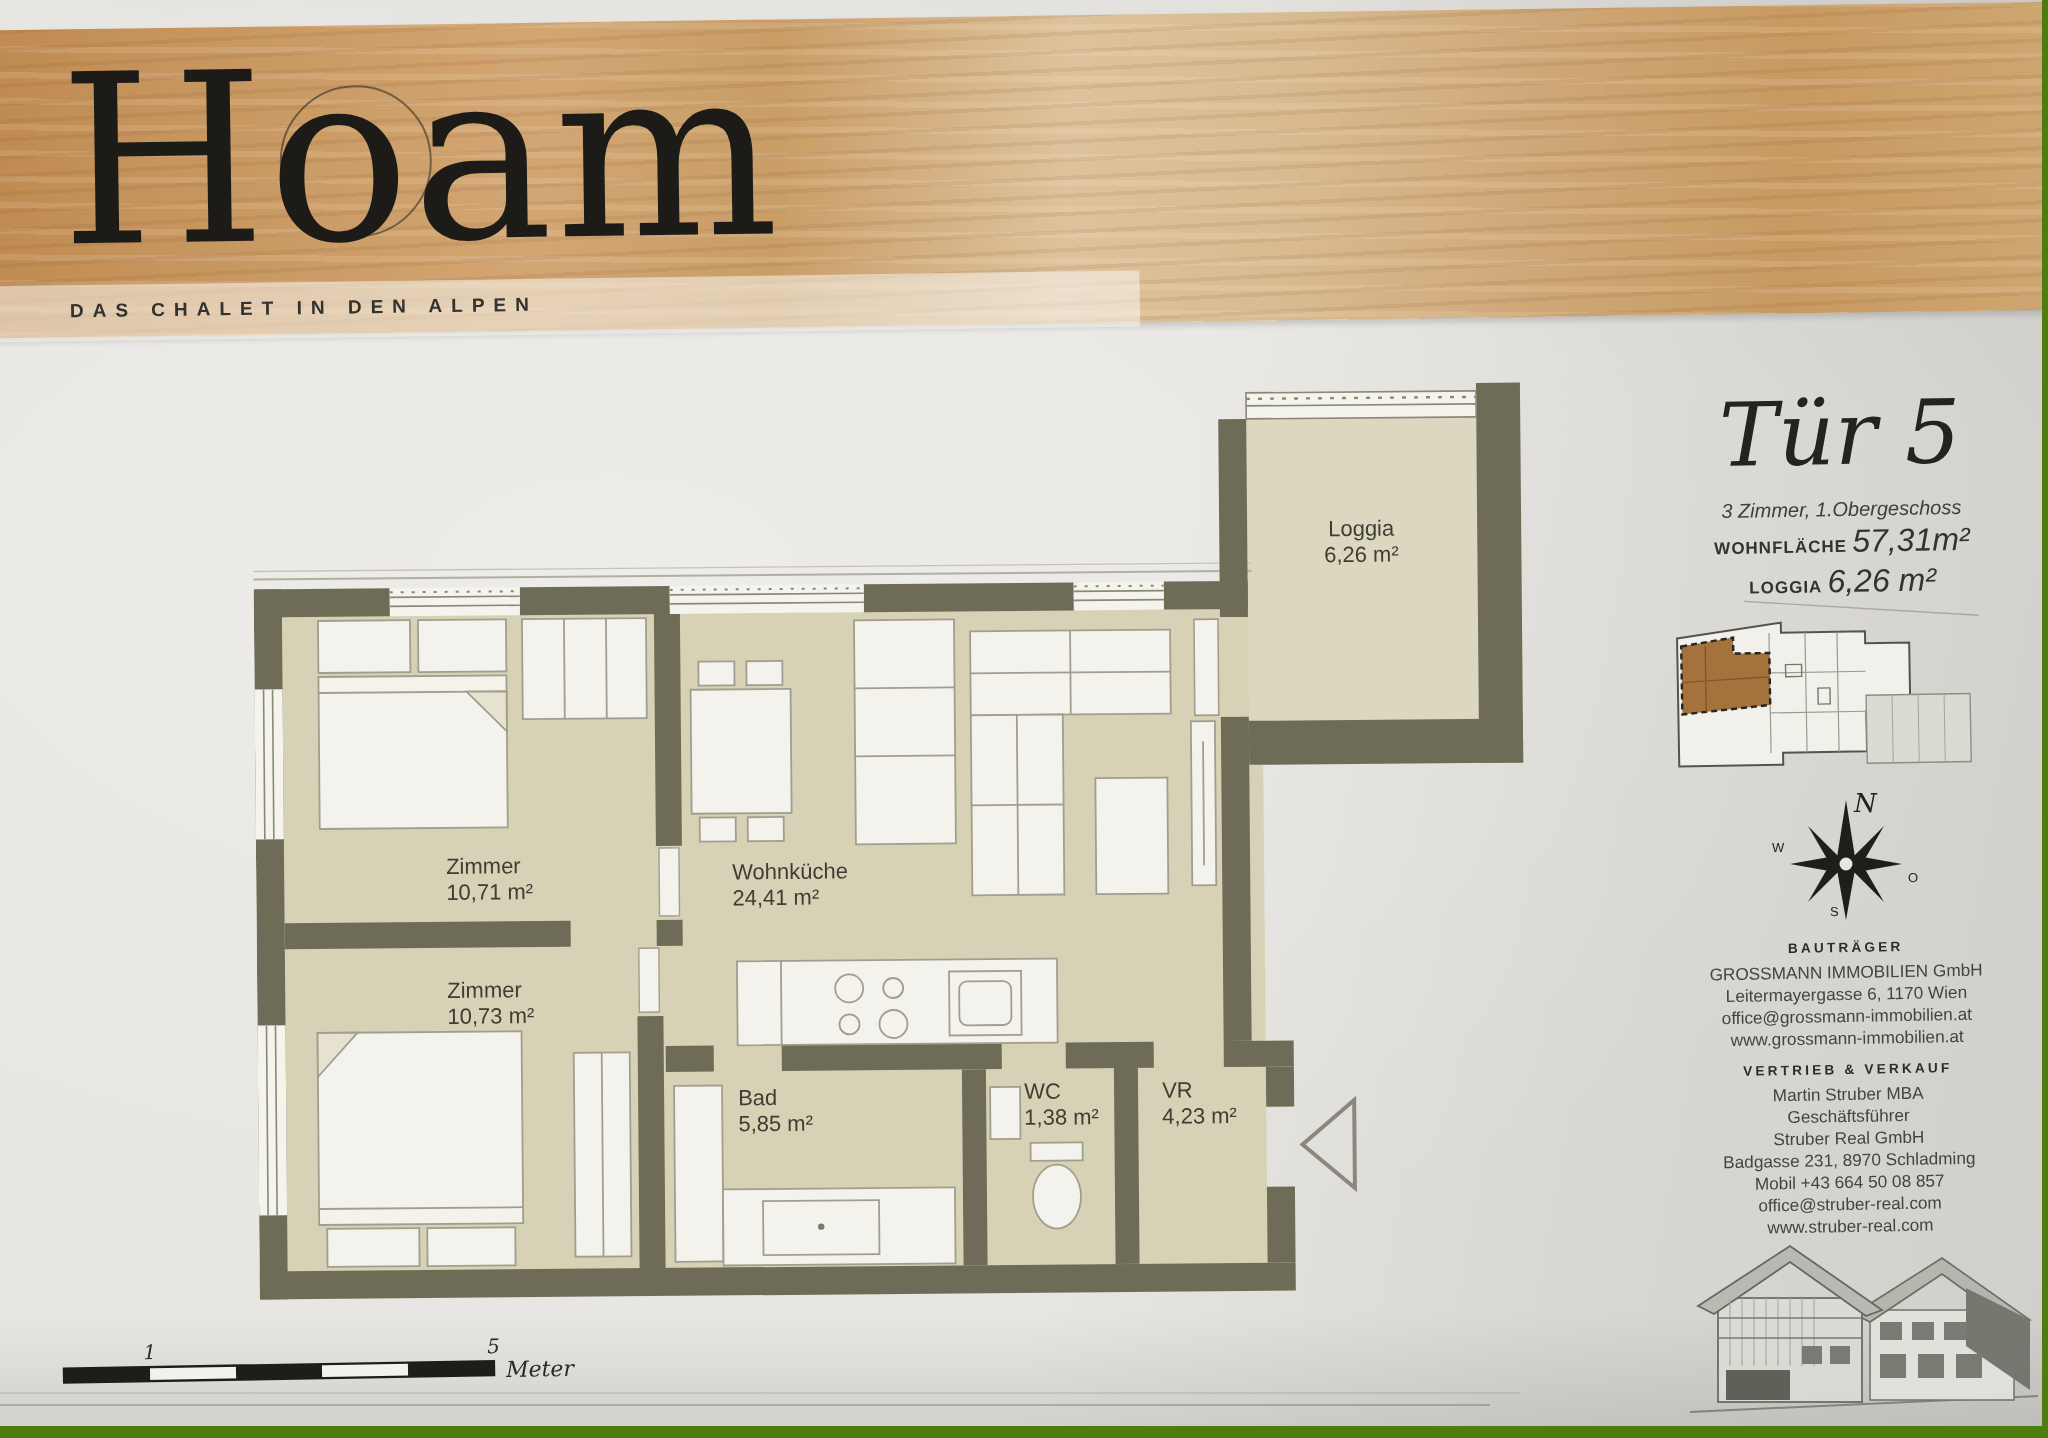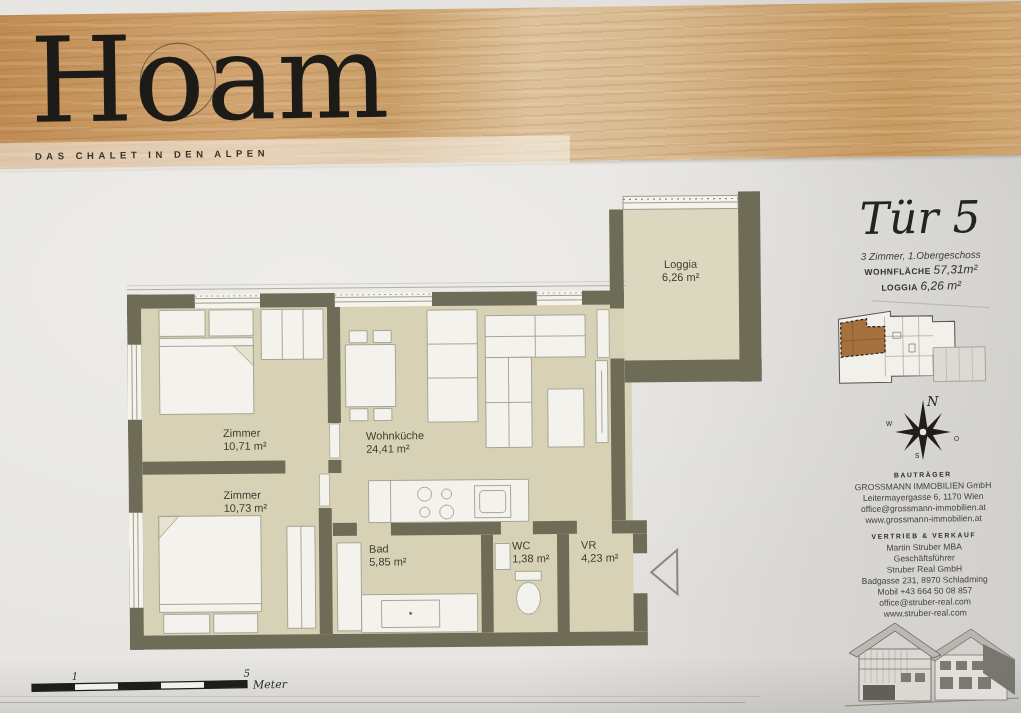--- a/index.html
+++ b/index.html
@@ -1,16 +1,16 @@
 <!DOCTYPE html>
 <html><head>
 <meta charset="utf-8">
 <style>
   html,body{margin:0;padding:0;background:#101010;}
-  .photo{position:relative;width:1024px;height:719px;background:#ffffff;overflow:hidden;
+  .photo{position:relative;width:1024px;height:719px;background:#4d7c0f;overflow:hidden;
          font-family:"Liberation Sans",sans-serif;}
   .page{position:absolute;left:0px;top:0px;width:1021px;height:713px;background:#e7e6e2;overflow:hidden;}
   
   .page::before{content:"";position:absolute;inset:0;pointer-events:none;
     background:
       radial-gradient(120% 90% at 30% 40%, rgba(255,255,255,.25), rgba(0,0,0,0) 60%),
       linear-gradient(100deg, rgba(0,0,0,0) 55%, rgba(90,88,82,.10) 78%, rgba(90,88,82,.16) 100%),
       linear-gradient(0deg, rgba(60,58,54,.12), rgba(0,0,0,0) 8%),
       linear-gradient(190deg, rgba(120,115,105,.08), rgba(0,0,0,0) 25%);}
   
@@ -25,21 +25,21 @@
   .brand-ring{position:absolute;left:146px;top:30px;width:74px;height:74px;border:1.5px solid rgba(40,38,32,.55);
     border-radius:50%;}
   .tagline-strip{position:absolute;left:0;top:128px;width:575px;height:28px;background:rgba(247,245,240,.55);}
   .tagline{position:absolute;left:40px;top:8px;font-size:9.5px;font-weight:bold;letter-spacing:4.5px;color:#33322d;}
   
   .unit{position:absolute;left:818px;top:190px;width:205px;text-align:center;color:#2b2a27;transform:rotate(-1deg);}
   .unit-title{font-family:"DejaVu Serif",serif;font-style:italic;font-size:44px;line-height:56px;color:#232320;}
   .unit-sub{margin-top:4px;font-style:italic;font-size:10px;color:#3f3e3a;}
   .unit-line{font-size:9.5px;margin-top:2px;color:#33322e;}
   .unit-line .lbl{font-weight:bold;letter-spacing:.5px;font-size:8.5px;}
-  .unit-line .val{font-style:italic;font-size:12px;}
+  .unit-line .val{font-style:italic;font-size:16px;}
   
   .contact{position:absolute;left:828px;top:464px;width:192px;text-align:center;color:#45443f;
     font-size:8.6px;line-height:11px;transform:rotate(-1deg);}
   .contact .hd{font-size:6.8px;font-weight:bold;letter-spacing:1.6px;color:#2e2d29;margin:5px 0 1px 0;}
   
   .bottom-rule{position:absolute;left:0px;top:702px;width:745px;height:1px;background:rgba(120,117,110,.45);}
   .bottom-rule2{position:absolute;left:0px;top:696px;width:760px;height:1px;background:rgba(140,137,128,.25);}
   svg text{font-family:"Liberation Sans",sans-serif;}
   .serifit{font-family:"DejaVu Serif",serif;font-style:italic;}
 </style>

